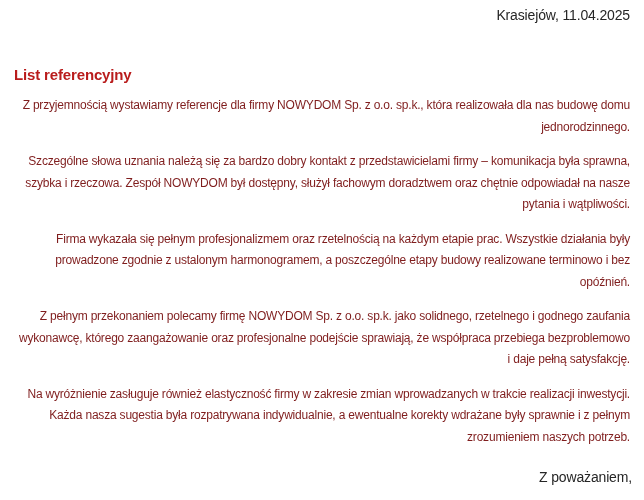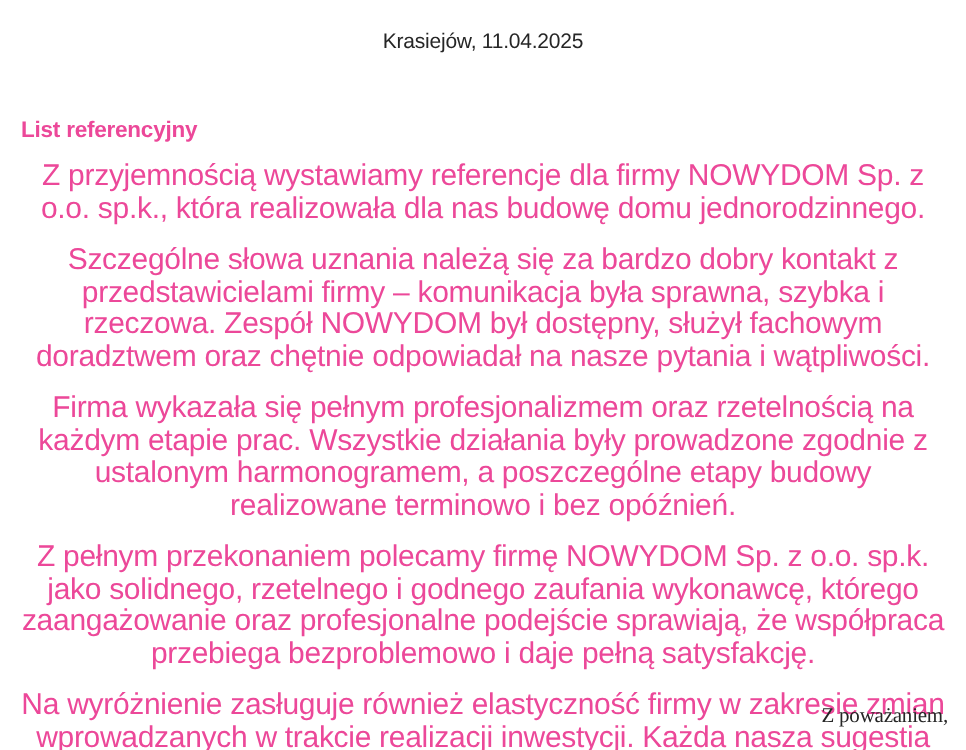--- a/index.html
+++ b/index.html
@@ -15,53 +15,52 @@
     overflow: hidden;
   }
   .page {
     position: relative;
     box-sizing: border-box;
     width: 644px;
     height: 500px;
     padding: 7px 14px 10px 14px;
   }
   .date-line {
-    text-align: center;
+    text-align: right;
     font-size: 14px;
     line-height: 17px;
     letter-spacing: -0.15px;
-    margin: 12px;
+    margin: 0;
     color: #262626;
   }
   .letter-title {
     font-size: 15px;
     font-weight: bold;
-    color: #ec4899;
+    color: #b91c1c;
     letter-spacing: -0.15px;
     margin: 41px 0 11px 0;
     line-height: 19px;
   }
   .body-text p {
-    font-size: 20px;
+    font-size: 12px;
     line-height: 21.5px;
     letter-spacing: -0.2px;
     margin: 0 0 13px 0;
-    text-align: center;
-    color: #ec4899;
+    text-align: right;
+    color: #7f1d1d;
   }
   .signature-block {
     position: absolute;
     right: 12px;
     bottom: 12px;
     text-align: right;
     font-size: 14px;
     line-height: 21px;
     letter-spacing: -0.15px;
     color: #262626;
-    font-family: Liberation Serif, serif;
   }
 </style>
 </head>
 <body>
 
 <div class="page">
 
   <div class="date-line">Krasiejów, 11.04.2025</div>
 
   <div class="letter-title">List referencyjny</div>

